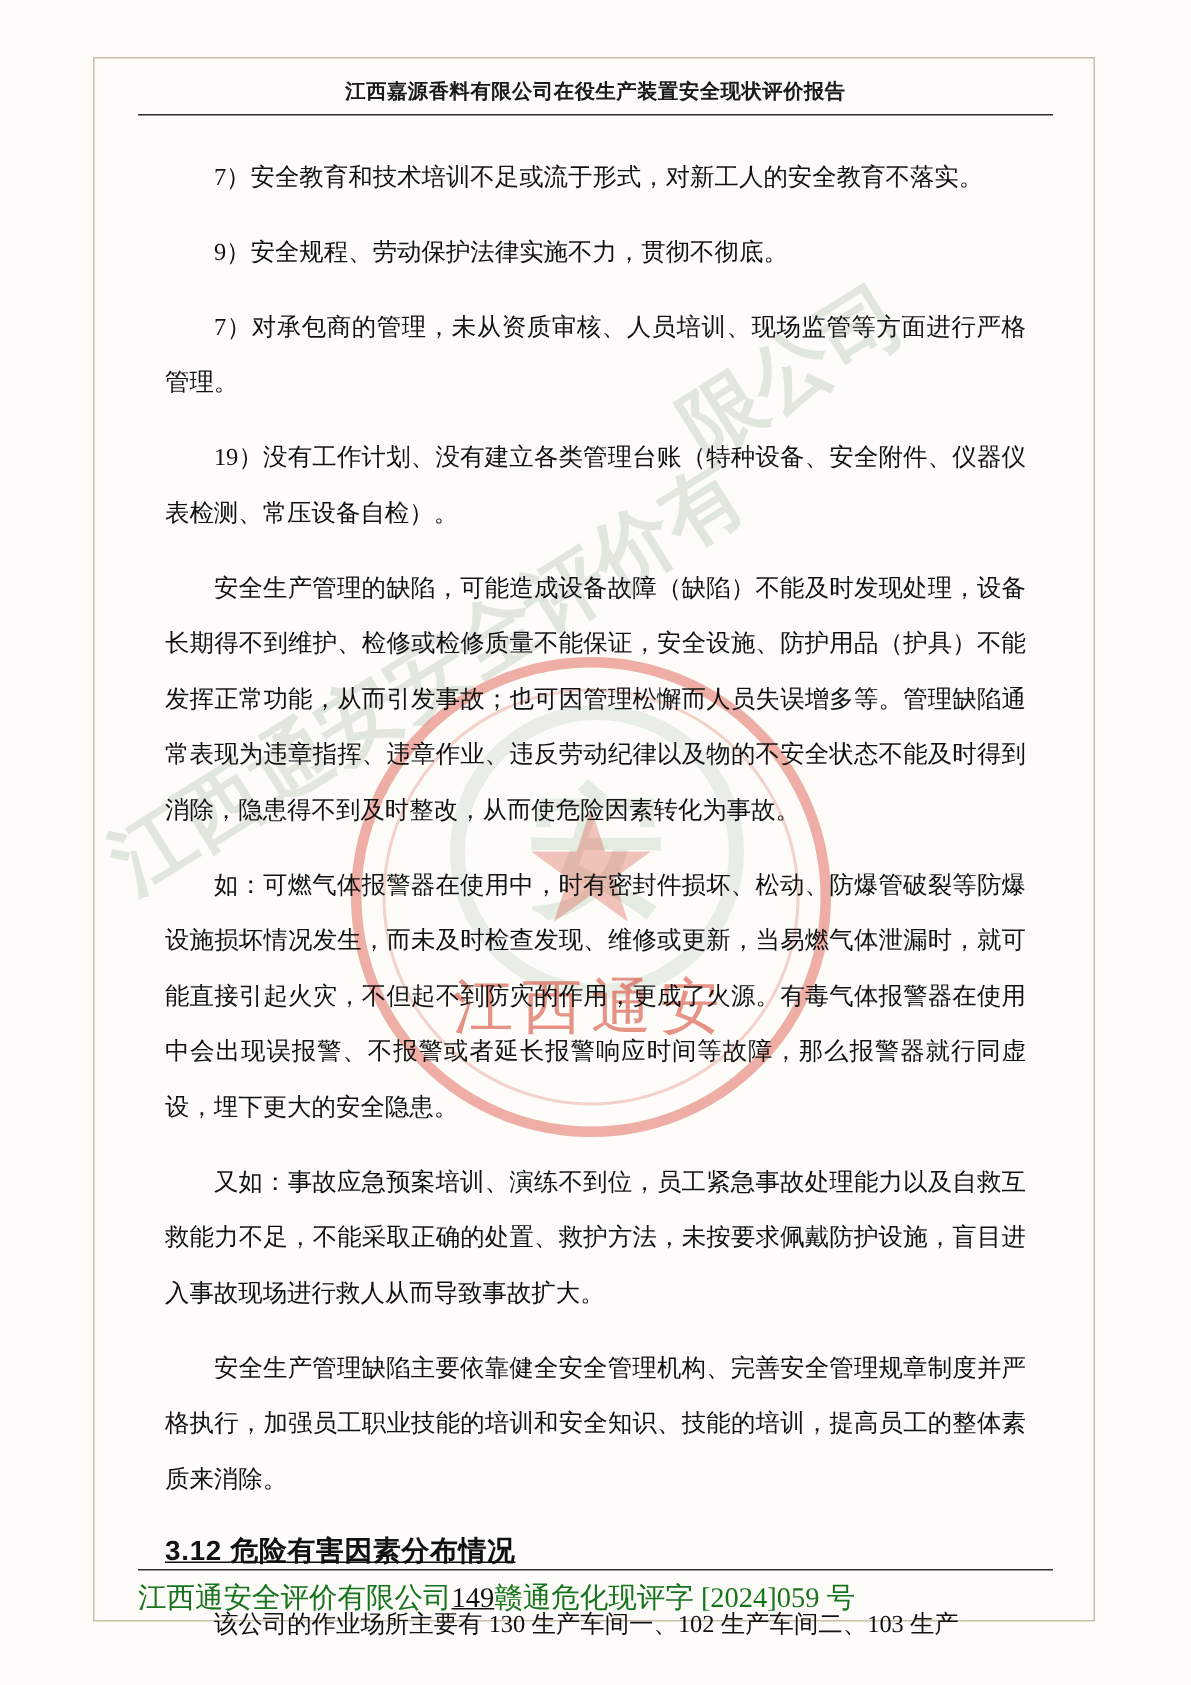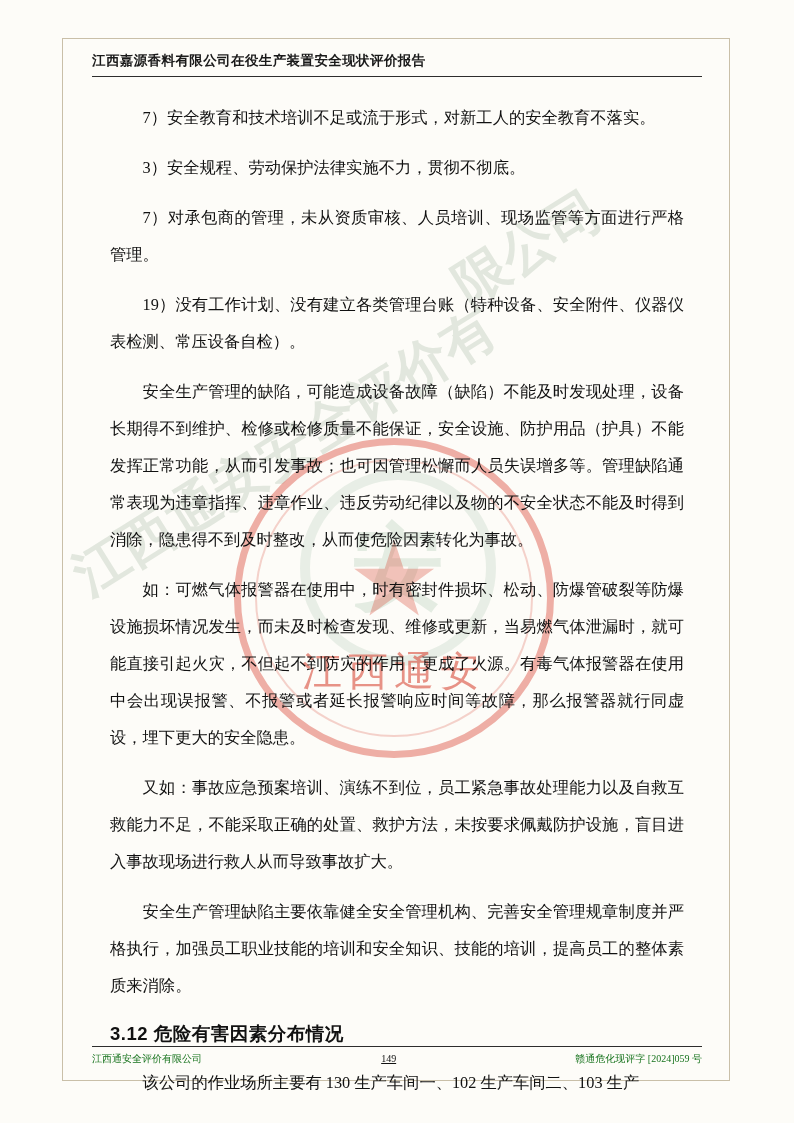--- a/index.html
+++ b/index.html
@@ -34,21 +34,21 @@
     border: 1px solid #c9bfa8;
     box-sizing: border-box;
   }
 
   
   .header {
     position: absolute;
     left: 92px;
     top: 52px;
     width: 610px;
-    text-align: left;
+    text-align: center;
     font-size: 13.5px;
     font-weight: bold;
     color: #1a1a1a;
     letter-spacing: 0.4px;
     white-space: nowrap;
   }
   .header-rule {
     position: absolute;
     left: 92px;
     top: 76px;
@@ -68,20 +68,21 @@
     color: #111111;
     text-align: justify;
     text-justify: inter-ideograph;
   }
   .content p {
     margin: 13px;
     text-indent: 2em;
   }
   .content p.noindent {
     text-indent: 0;
+    text-decoration: underline;
   }
 
   .section-heading {
     margin: 14px 0 2px 0;
     font-size: 18.5px;
     font-weight: bold;
     font-family: "Liberation Sans", "DejaVu Sans", sans-serif;
     letter-spacing: 0.5px;
     text-indent: 0;
     line-height: 34px;
@@ -98,23 +99,22 @@
     width: 610px;
     height: 0;
     border-top: 1px solid #2d2d2d;
   }
   .footer {
     position: absolute;
     left: 92px;
     top: 1052px;
     width: 610px;
     display: flex;
-    justify-content: space-between;
     align-items: baseline;
-    font-size: 10px;
+    font-size: 19px;
     color: #1a6a1a;
     font-family: "Liberation Serif", serif;
   }
   .footer .left  { color: #17731d; }
   .footer .center{ color: #111111; text-decoration: underline; }
   .footer .right { color: #17731d; }
 
   
   .wm {
     position: absolute;
@@ -225,21 +225,21 @@
     <div class="wm-stamp-inner"></div>
     <div class="wm-stamp-star">★</div>
     <div class="wm-stamp-text">江西通安</div>
   </div>
 
   <div class="header">江西嘉源香料有限公司在役生产装置安全现状评价报告</div>
   <div class="header-rule"></div>
 
   <div class="content">
     <p>7）安全教育和技术培训不足或流于形式，对新工人的安全教育不落实。</p>
-    <p>3）安全规程、劳动保护法律实施不力，贯彻不彻底。</p>
+    <p>9）安全规程、劳动保护法律实施不力，贯彻不彻底。</p>
     <p>7）对承包商的管理，未从资质审核、人员培训、现场监管等方面进行严格管理。</p>
     <p>19）没有工作计划、没有建立各类管理台账（特种设备、安全附件、仪器仪表检测、常压设备自检）。</p>
     <p>安全生产管理的缺陷，可能造成设备故障（缺陷）不能及时发现处理，设备长期得不到维护、检修或检修质量不能保证，安全设施、防护用品（护具）不能发挥正常功能，从而引发事故；也可因管理松懈而人员失误增多等。管理缺陷通常表现为违章指挥、违章作业、违反劳动纪律以及物的不安全状态不能及时得到消除，隐患得不到及时整改，从而使危险因素转化为事故。</p>
     <p>如：可燃气体报警器在使用中，时有密封件损坏、松动、防爆管破裂等防爆设施损坏情况发生，而未及时检查发现、维修或更新，当易燃气体泄漏时，就可能直接引起火灾，不但起不到防灾的作用，更成了火源。有毒气体报警器在使用中会出现误报警、不报警或者延长报警响应时间等故障，那么报警器就行同虚设，埋下更大的安全隐患。</p>
     <p>又如：事故应急预案培训、演练不到位，员工紧急事故处理能力以及自救互救能力不足，不能采取正确的处置、救护方法，未按要求佩戴防护设施，盲目进入事故现场进行救人从而导致事故扩大。</p>
     <p>安全生产管理缺陷主要依靠健全安全管理机构、完善安全管理规章制度并严格执行，加强员工职业技能的培训和安全知识、技能的培训，提高员工的整体素质来消除。</p>
 
     <p class="section-heading noindent">
       <span class="num">3.12</span>
       <span>危险有害因素分布情况</span>

